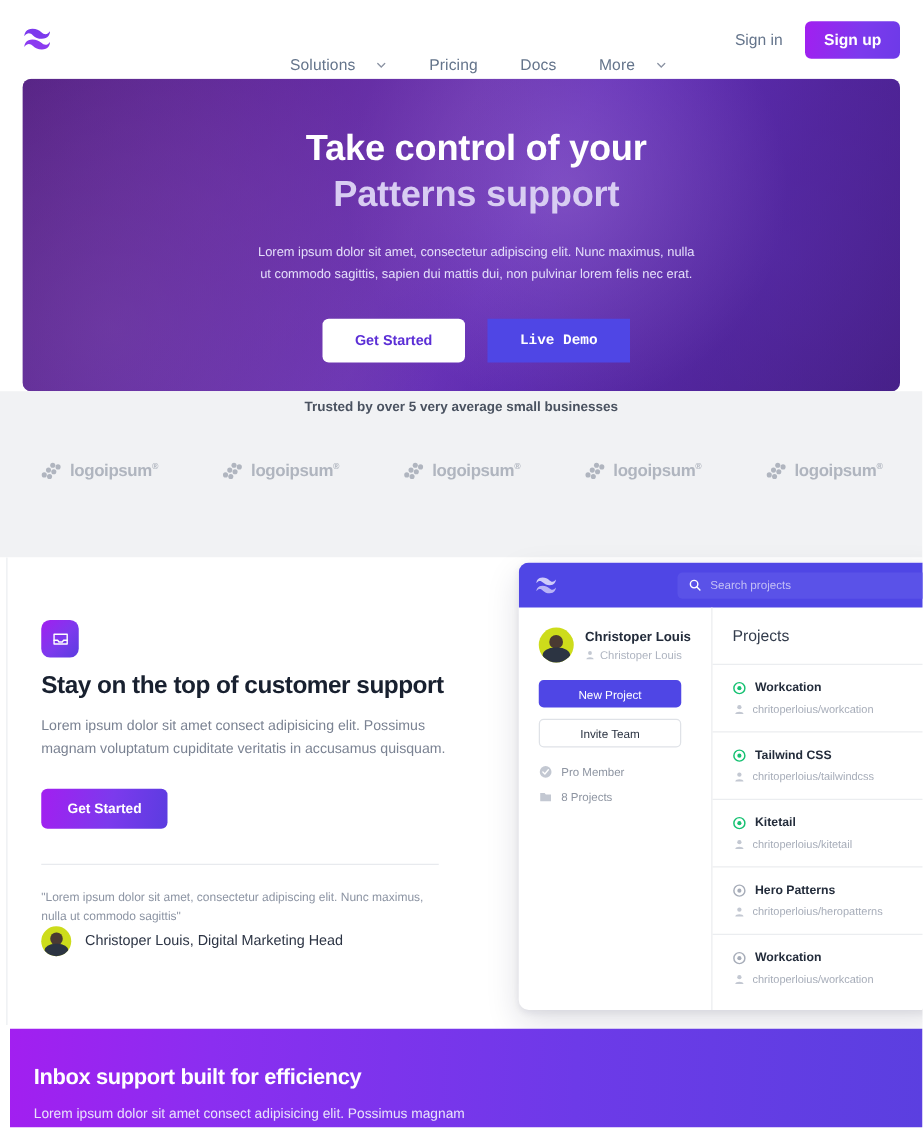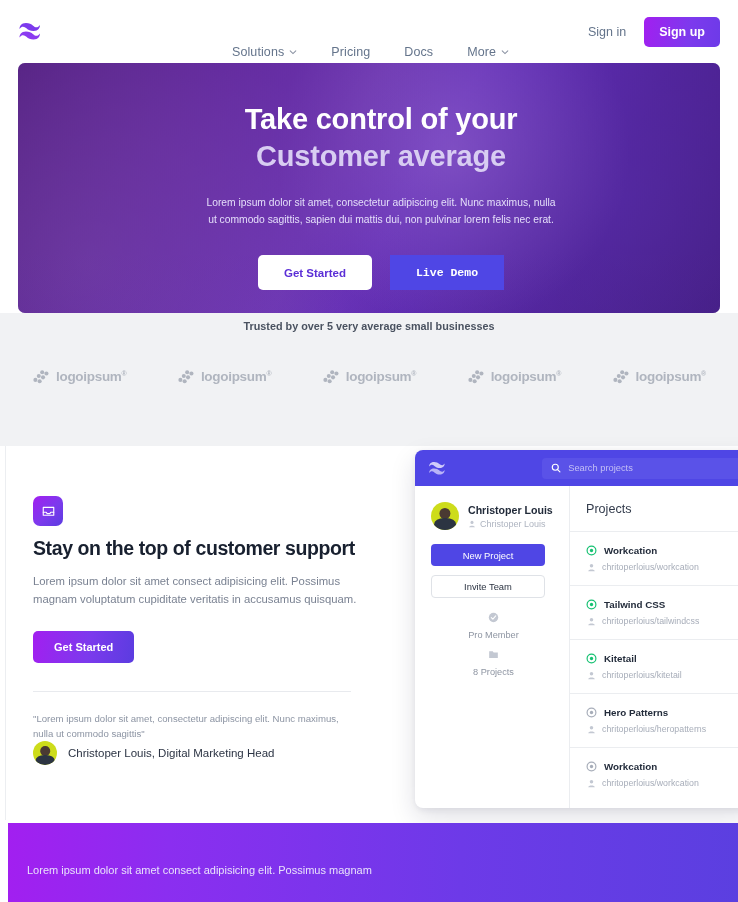--- a/index.html
+++ b/index.html
@@ -15,21 +15,21 @@
   .nav {
     height: 63px; width: 100%;
     display: flex; align-items: center;
     padding: 0 18px;
     background: #ffffff;
   }
   .logo-wrap { width: 46px; height: 30px; display:flex; align-items:center; }
   .nav-links { display: flex; align-items: center; gap: 34px; margin-left: 168px; }
   .nav-link {
     font-size: 12.5px; color: #64748b; letter-spacing: .1px;
-    display: flex; align-items: center; gap: 5px; cursor: pointer; margin-top: 40px;
+    display: flex; align-items: center; gap: 17px; cursor: pointer; margin-top: 40px;
   }
   .caret { display:inline-block; width:8px; height:8px; }
   .nav-right { margin-left: auto; display: flex; align-items: center; gap: 18px; }
   .signin { font-size: 12.5px; color:#64748b; cursor:pointer; }
   .signup {
     font-size: 12.5px; font-weight: 700; color:#fff;
     background: linear-gradient(100deg,#a21ff0 0%,#7c3aed 60%,#6d3ae8 100%);
     border-radius: 5px; padding: 8px 15px; border:none; cursor:pointer;
     font-family: "Liberation Sans", sans-serif;
   }
@@ -138,21 +138,21 @@
     margin-top:14px; width:114px; height:22px; border-radius:4px;
     background:#4f46e5; color:#fff; font-size:9.4px; border:none; cursor:pointer;
     font-family:"Liberation Sans", sans-serif;
   }
   .side-btn-ghost {
     margin-top:9px; width:114px; height:23px; border-radius:4px;
     background:#fff; color:#2b3342; font-size:9.4px; border:1px solid #dfe2e7; cursor:pointer;
     font-family:"Liberation Sans", sans-serif;
   }
   .side-meta { margin-top:14px; display:flex; flex-direction:column; gap:9px; }
-  .meta-row { display:flex; align-items:center; gap:7px; font-size:9.2px; color:#8e95a2;flex-direction:column; }
+  .meta-row { display:flex; align-items:center; gap:7px; font-size:9.2px; color:#8e95a2; }
   .app-main { flex:1; }
   .projects-head { padding: 16px 0 15px 16px; font-size:12.6px; color:#333c4c; border-bottom:1px solid #ebedf0; }
   .proj { padding: 13px 0 13px 16px; border-bottom:1px solid #ebedf0; }
   .proj:last-child { border-bottom:none; }
   .proj-title { display:flex; align-items:center; gap:7px; font-size:9.8px; font-weight:700; color:#232c3b; }
   .proj-sub { margin-top:6px; display:flex; align-items:center; gap:6px; font-size:8.8px; color:#a7adb9; padding-left:1px; }
 
   
   .bottom {
     position:absolute; left:8px; top:823px; width:730px; height:79px;
@@ -199,21 +199,21 @@
     <div class="nav-right">
       <span class="signin">Sign in</span>
       <button class="signup">Sign up</button>
     </div>
   </div>
 
   <div class="hero">
     <div class="hero-inner">
       <h1>
         <span>Take control of your</span>
-        <span class="l2">Customer average</span>
+        <span class="l2">Patterns support</span>
       </h1>
       <p>Lorem ipsum dolor sit amet, consectetur adipiscing elit. Nunc maximus, nulla ut commodo sagittis, sapien dui mattis dui, non pulvinar lorem felis nec erat.</p>
       <div class="hero-btns">
         <button class="btn-white">Get Started</button>
         <button class="btn-violet">Live Demo</button>
       </div>
     </div>
   </div>
 
   <div class="trust-band">
@@ -456,16 +456,17 @@
             </svg>
             <span>chritoperloius/workcation</span>
           </div>
         </div>
 
       </div>
     </div>
   </div>
 
   <div class="bottom">
+    <h3>Inbox support built for efficiency</h3>
     <p>Lorem ipsum dolor sit amet consect adipisicing elit. Possimus magnam</p>
   </div>
 
 </div>
 
 </body></html>

